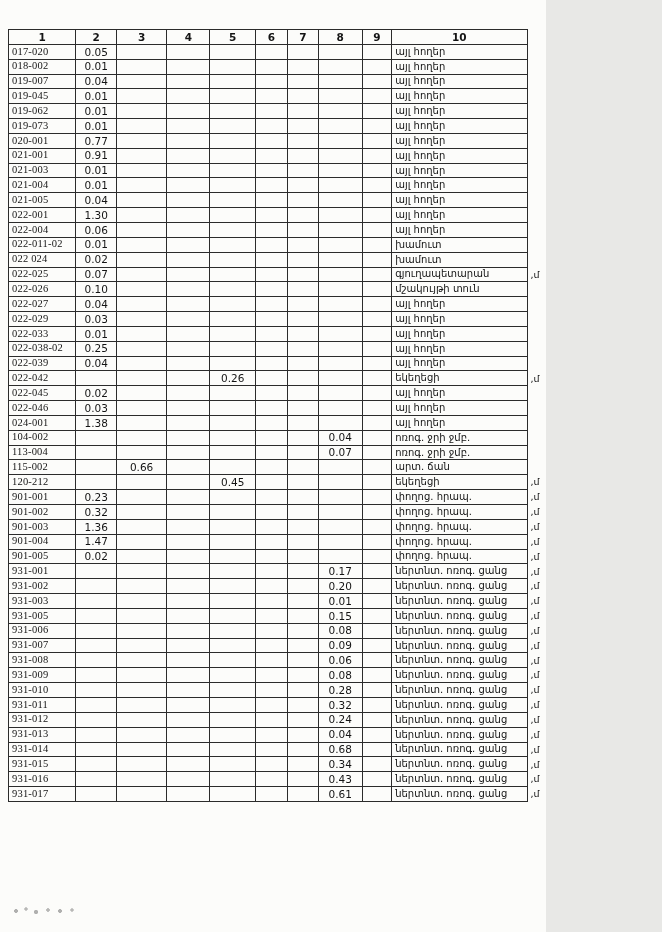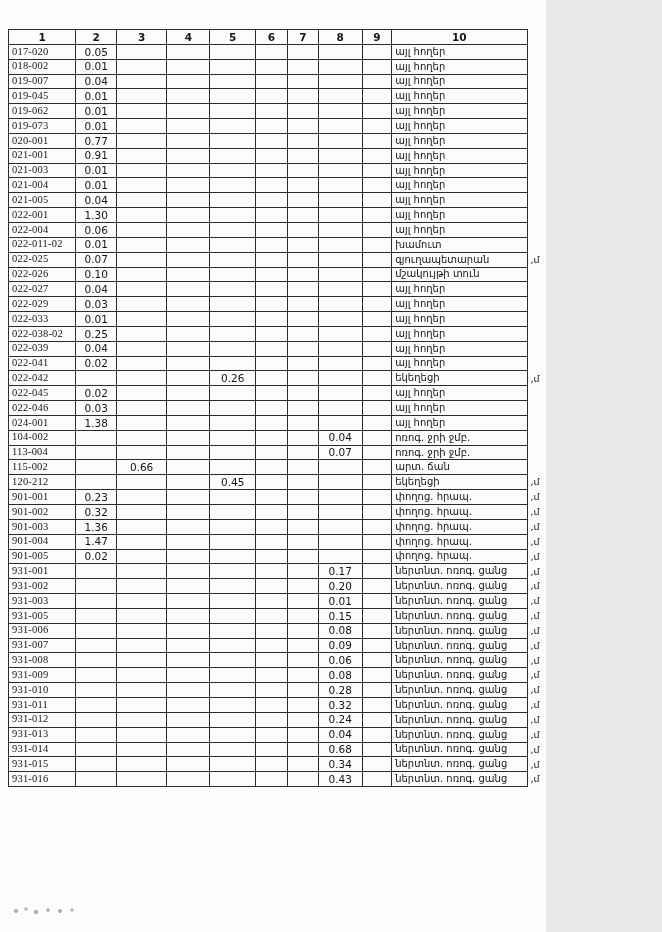--- a/index.html
+++ b/index.html
@@ -279,20 +279,33 @@
           <td class="c4"></td>
           <td class="c5"></td>
           <td class="c6"></td>
           <td class="c7"></td>
           <td class="c8"></td>
           <td class="c9"></td>
           <td class="c10">խամուտ</td>
           <td class="margin-cell"></td>
         </tr>
         <tr>
+          <td class="c1">022 024</td>
+          <td class="c2">0.02</td>
+          <td class="c3"></td>
+          <td class="c4"></td>
+          <td class="c5"></td>
+          <td class="c6"></td>
+          <td class="c7"></td>
+          <td class="c8"></td>
+          <td class="c9"></td>
+          <td class="c10">խամուտ</td>
+          <td class="margin-cell"></td>
+        </tr>
+        <tr>
           <td class="c1">022-025</td>
           <td class="c2">0.07</td>
           <td class="c3"></td>
           <td class="c4"></td>
           <td class="c5"></td>
           <td class="c6"></td>
           <td class="c7"></td>
           <td class="c8"></td>
           <td class="c9"></td>
           <td class="c10">գյուղապետարան</td>
@@ -370,33 +383,20 @@
           <td class="c4"></td>
           <td class="c5"></td>
           <td class="c6"></td>
           <td class="c7"></td>
           <td class="c8"></td>
           <td class="c9"></td>
           <td class="c10">այլ հողեր</td>
           <td class="margin-cell"></td>
         </tr>
         <tr>
-          <td class="c1">022-041</td>
-          <td class="c2">0.02</td>
-          <td class="c3"></td>
-          <td class="c4"></td>
-          <td class="c5"></td>
-          <td class="c6"></td>
-          <td class="c7"></td>
-          <td class="c8"></td>
-          <td class="c9"></td>
-          <td class="c10">այլ հողեր</td>
-          <td class="margin-cell"></td>
-        </tr>
-        <tr>
           <td class="c1">022-042</td>
           <td class="c2"></td>
           <td class="c3"></td>
           <td class="c4"></td>
           <td class="c5">0.26</td>
           <td class="c6"></td>
           <td class="c7"></td>
           <td class="c8"></td>
           <td class="c9"></td>
           <td class="c10">եկեղեցի</td>
@@ -742,20 +742,33 @@
         </tr>
         <tr>
           <td class="c1">931-016</td>
           <td class="c2"></td>
           <td class="c3"></td>
           <td class="c4"></td>
           <td class="c5"></td>
           <td class="c6"></td>
           <td class="c7"></td>
           <td class="c8">0.43</td>
+          <td class="c9"></td>
+          <td class="c10">ներտնտ. ոռոգ. ցանց</td>
+          <td class="margin-cell">,մ</td>
+        </tr>
+        <tr>
+          <td class="c1">931-017</td>
+          <td class="c2"></td>
+          <td class="c3"></td>
+          <td class="c4"></td>
+          <td class="c5"></td>
+          <td class="c6"></td>
+          <td class="c7"></td>
+          <td class="c8">0.61</td>
           <td class="c9"></td>
           <td class="c10">ներտնտ. ոռոգ. ցանց</td>
           <td class="margin-cell">,մ</td>
         </tr>
       </tbody>
   </table>
 
   <div class="footer-smudge"></div>
 
 </div>

